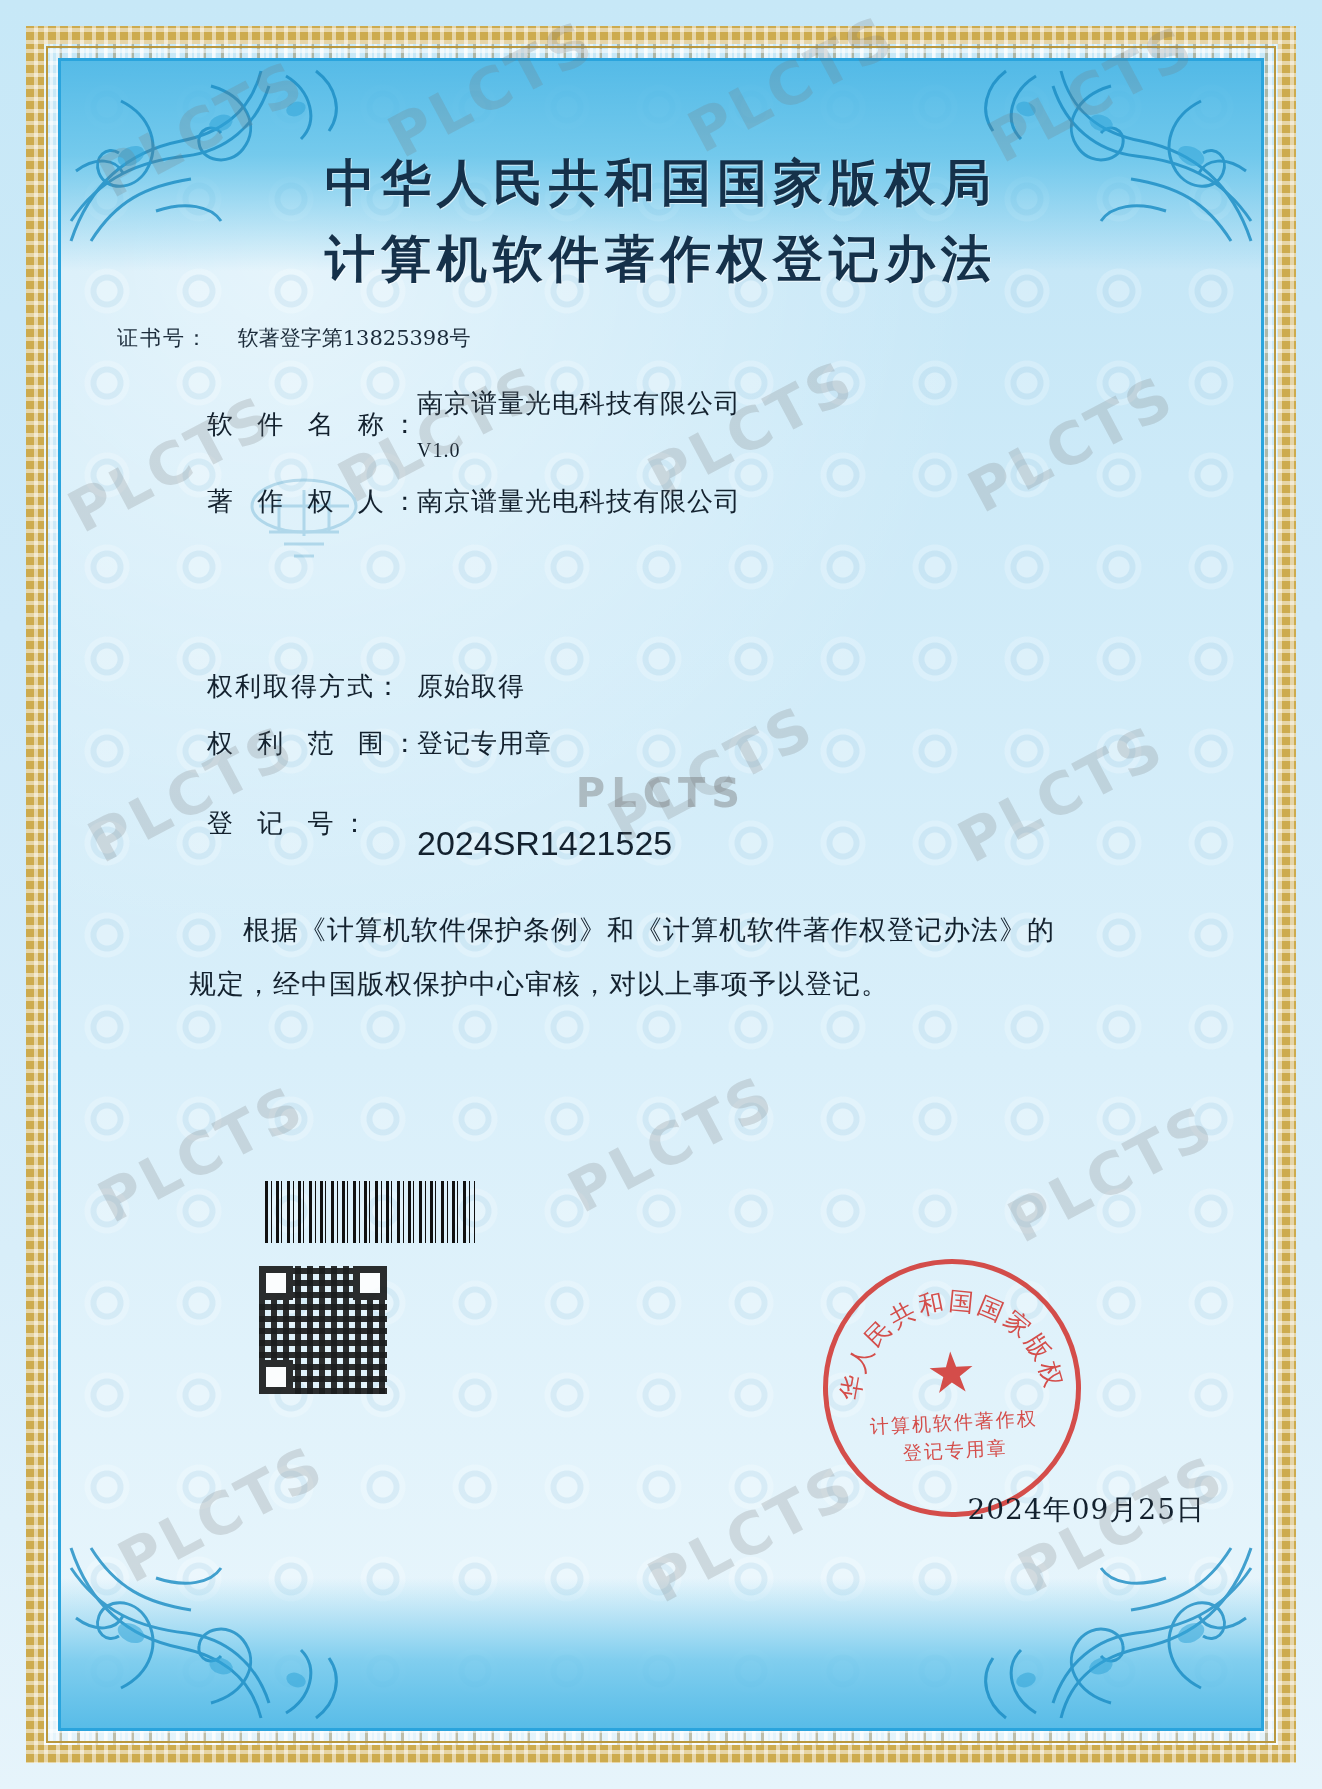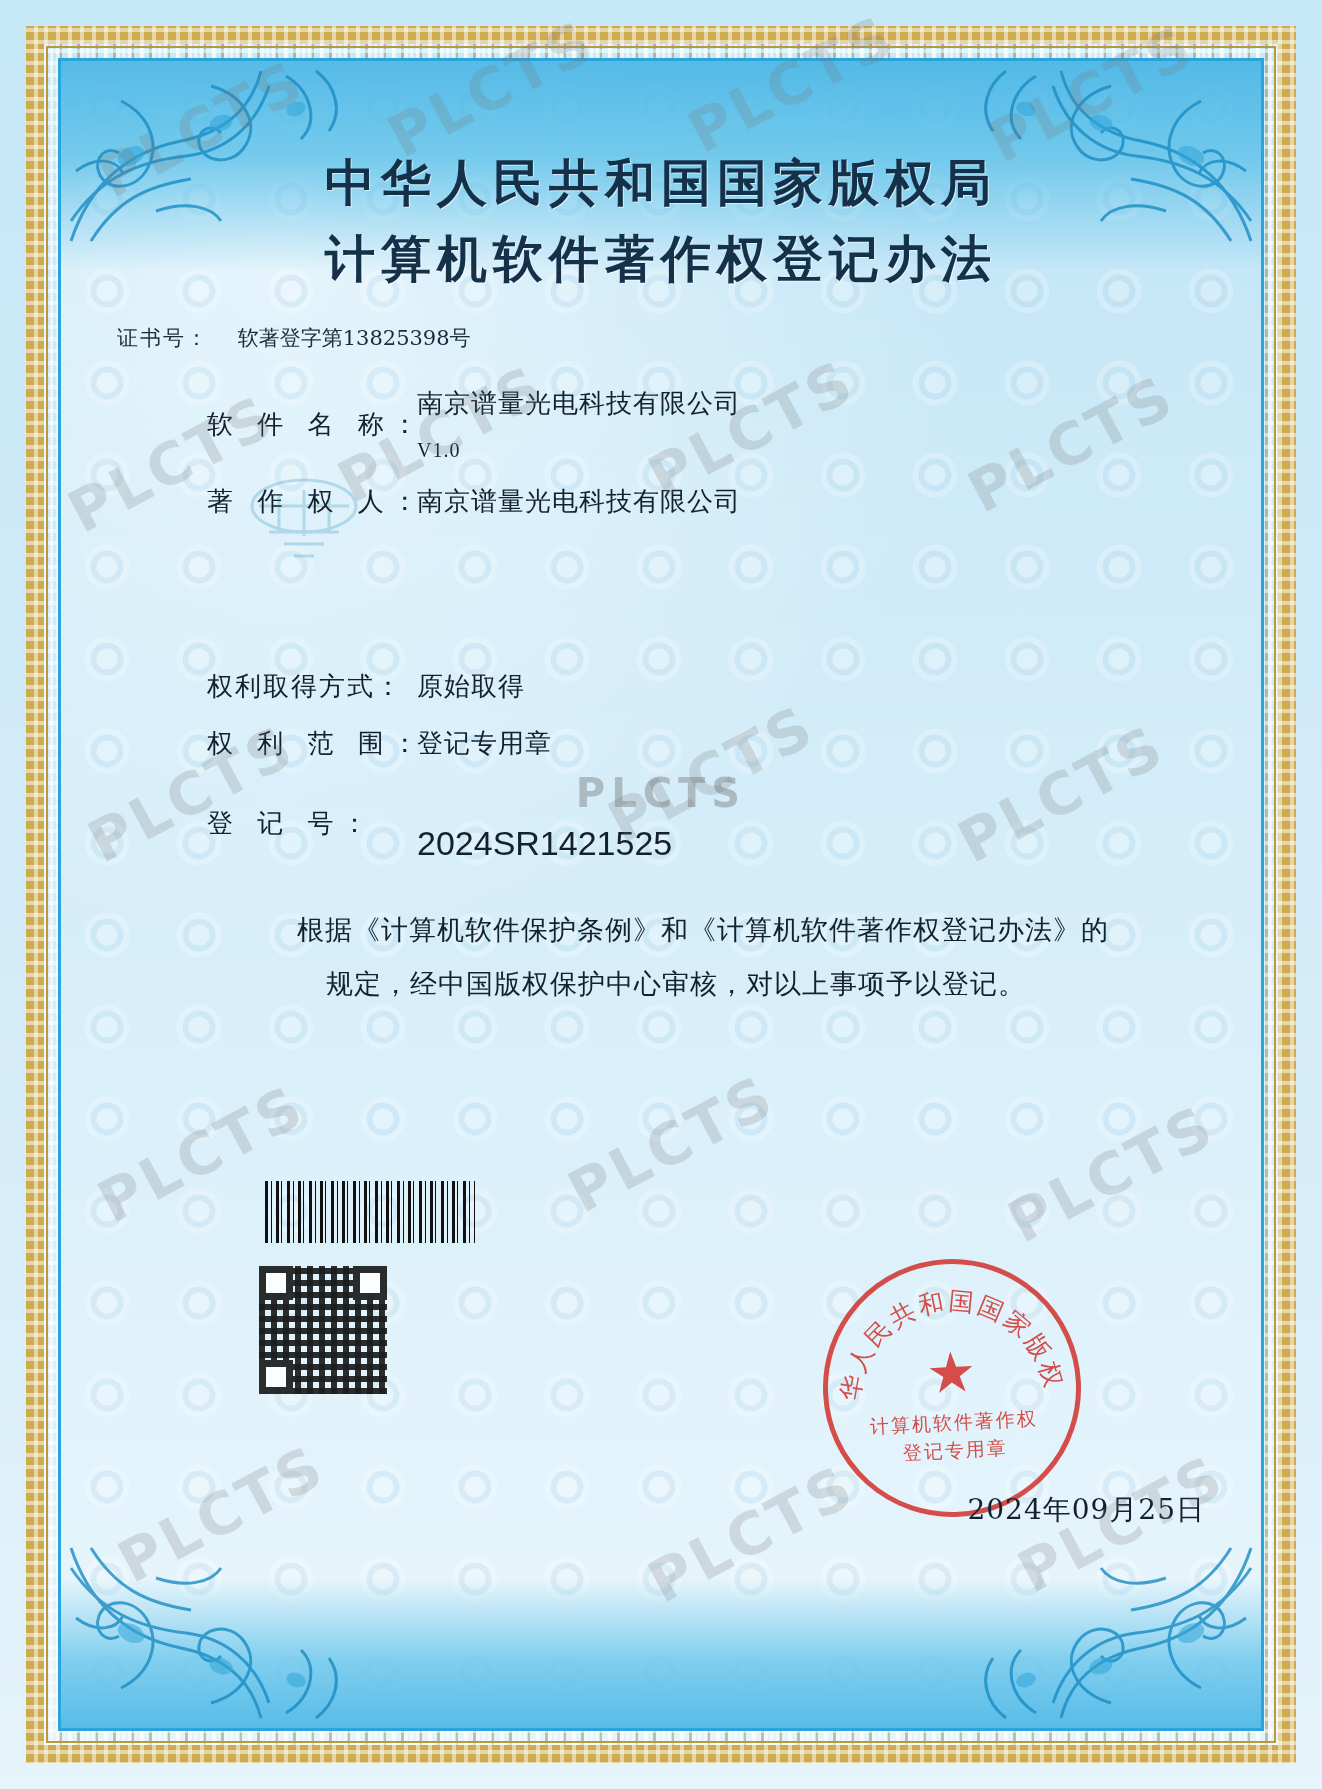--- a/index.html
+++ b/index.html
@@ -182,21 +182,20 @@
   .gap-block { height: 128px; }
 
   .statement {
     margin-top: 40px;
     padding: 0 42px 0 72px;
     font-size: 27px;
     line-height: 2.0;
     color: #13212e;
     font-family: "DejaVu Serif", "Liberation Serif", serif;
     letter-spacing: 1px;
-    text-align: center;
   }
   .statement p { margin: 0; }
   .statement .indent { text-indent: 54px; }
 
   
   .barcode {
     position: absolute;
     left: 262px;
     top: 1238px;
     width: 210px;

